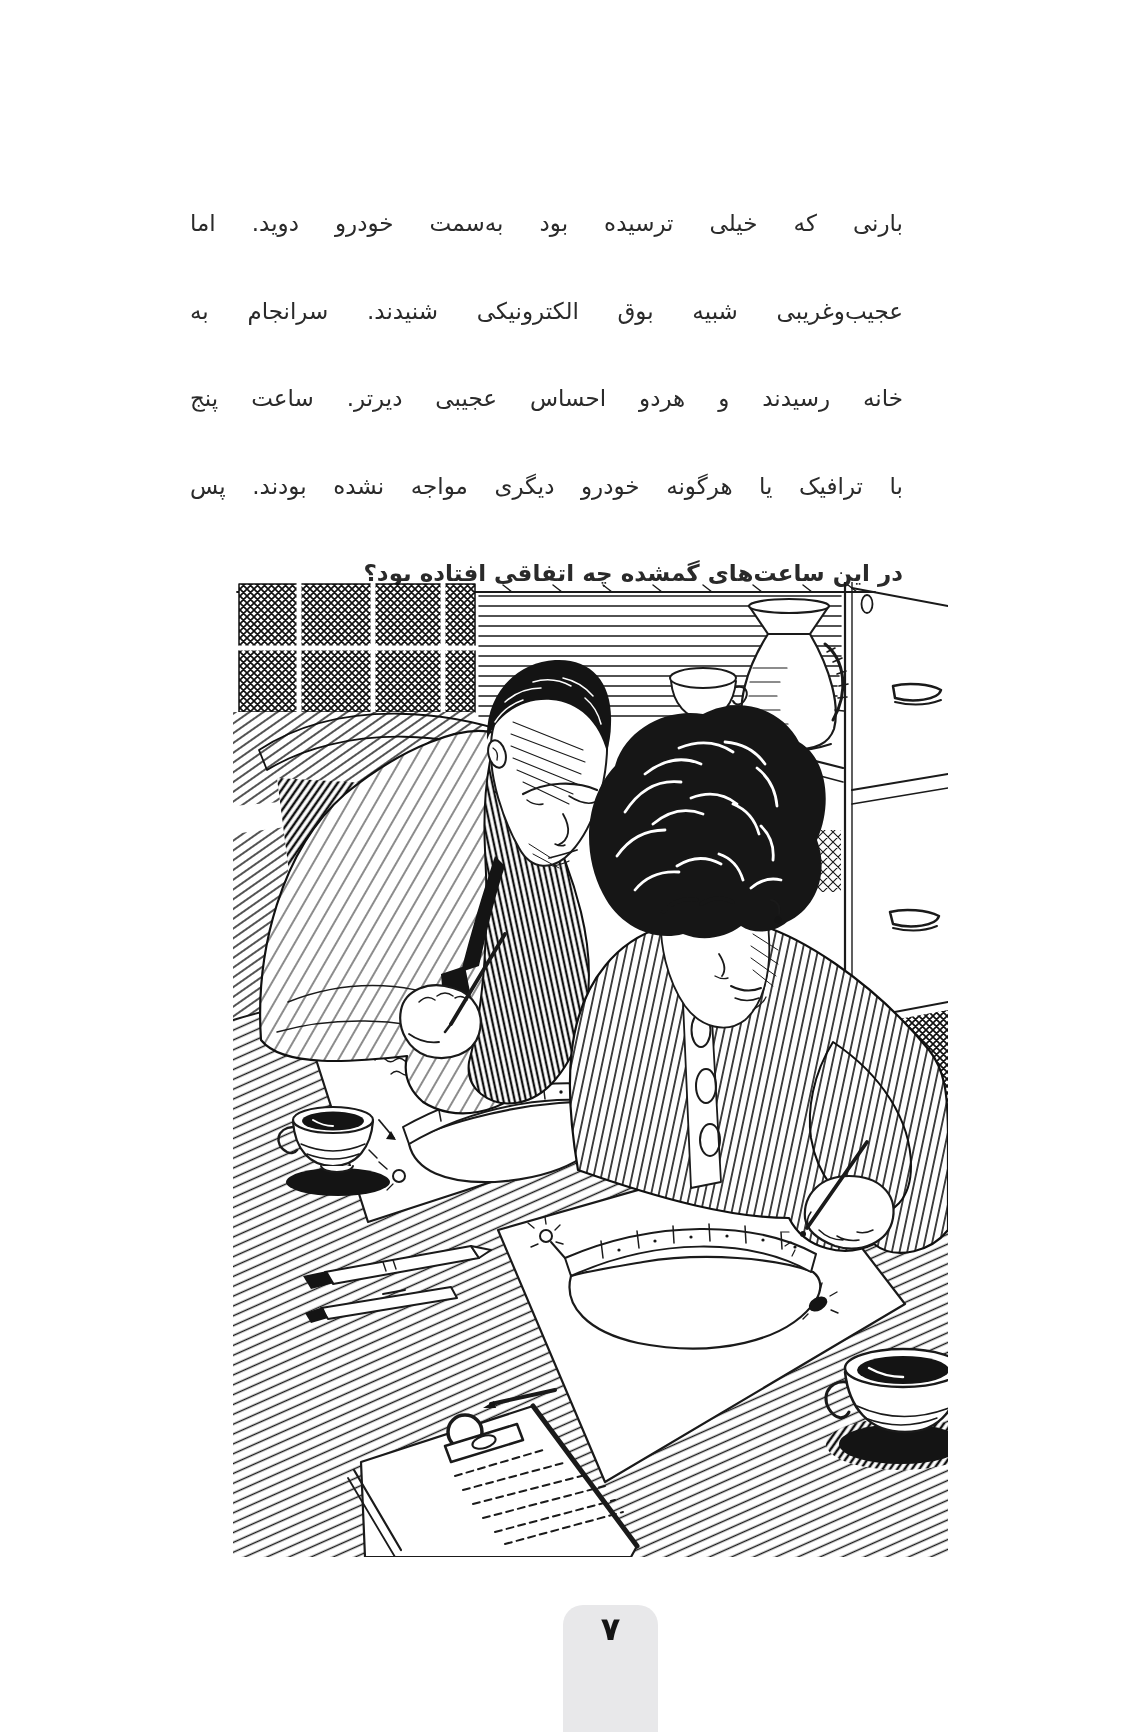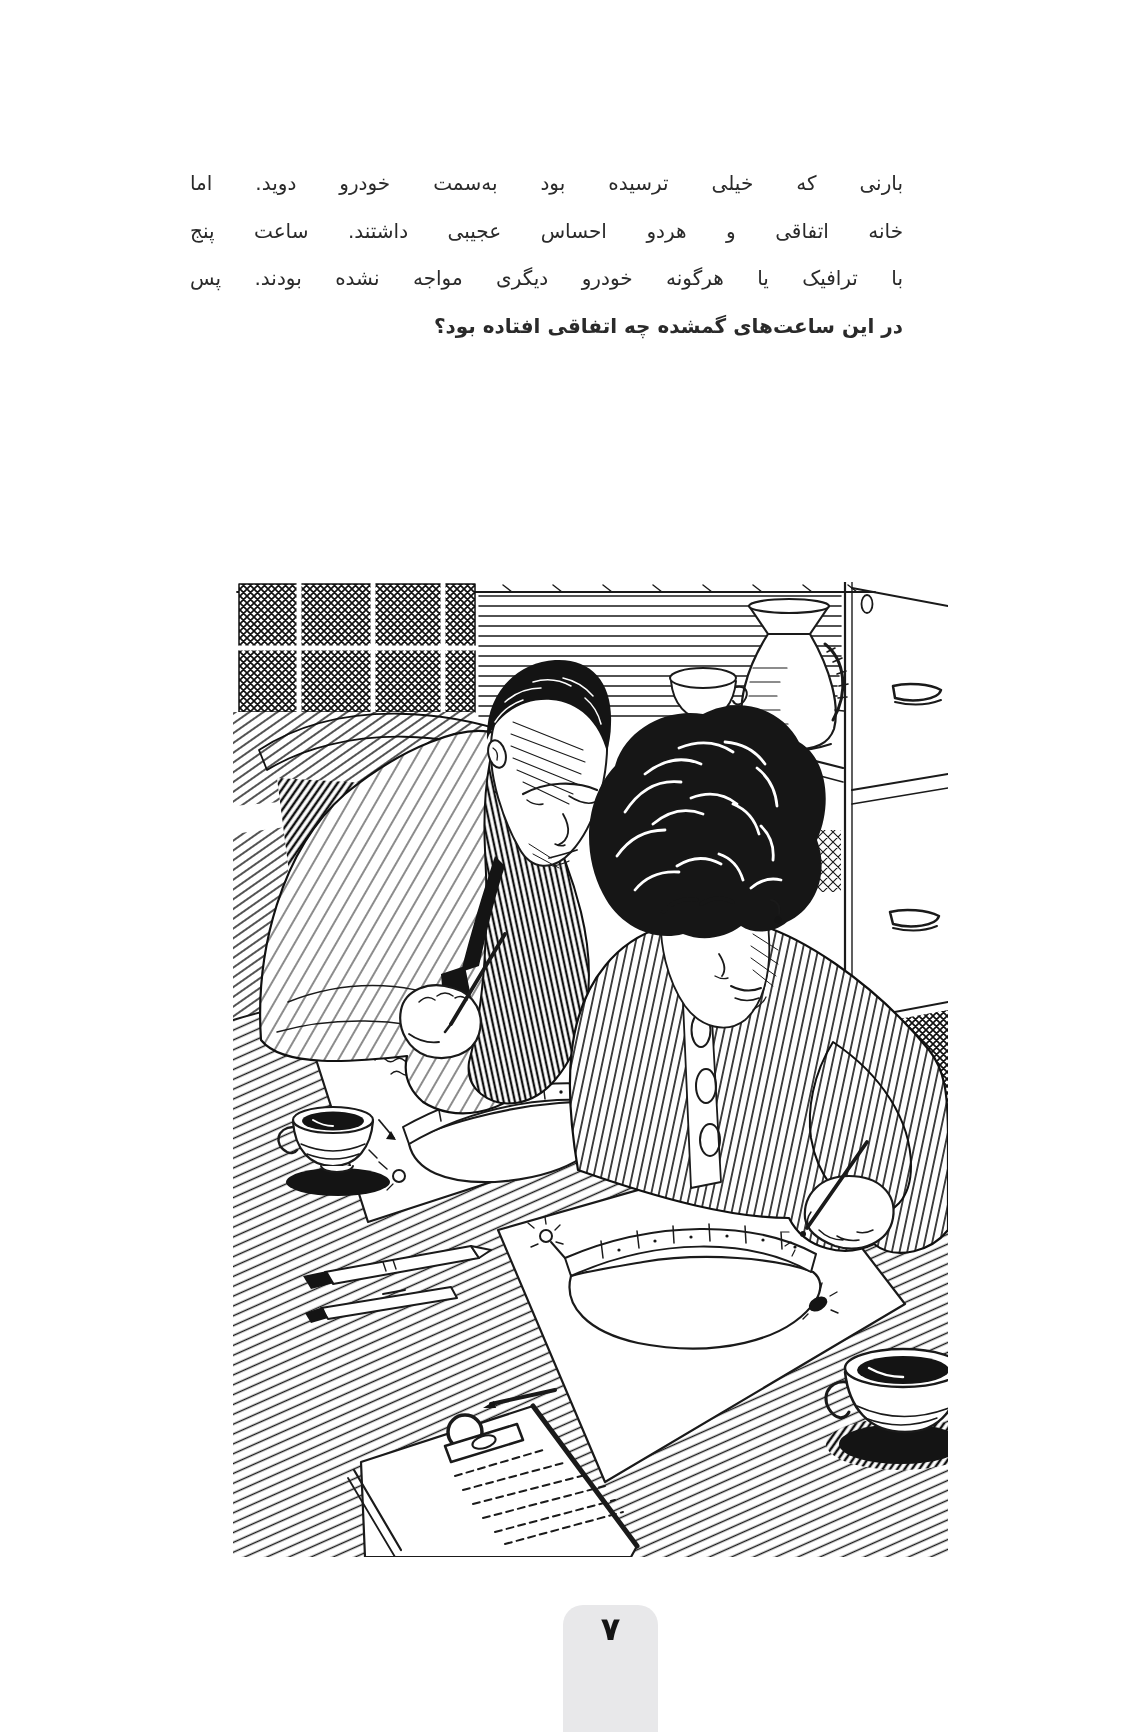--- a/index.html
+++ b/index.html
@@ -1,39 +1,40 @@
 <!DOCTYPE html>
 <html lang="fa" dir="rtl"><head>
 <meta charset="utf-8">
 <style>
   html,body{margin:0;padding:0;background:#fff;}
   .page{position:relative;width:1142px;height:1732px;background:#ffffff;overflow:hidden;margin:0 auto;
         font-family:"DejaVu Sans","Liberation Sans",sans-serif;}
   .para{position:absolute;top:160px;left:190px;width:713px;direction:rtl;color:#2a2a2a;}
-  .pline{font-size:20px;height:47.5px;line-height:47.5px;white-space:nowrap;
-         text-align:justify;text-align-last:justify;}
+  .pline{font-size:23px;height:47.5px;line-height:47.5px;white-space:nowrap;
+         text-align:justify;text-align-last:justify;margin-top:40px;}
   .pline.last{text-align-last:right;font-weight:bold;}
   figure.illu{position:absolute;left:233px;top:582px;width:715px;height:975px;margin:0;}
   figure.illu svg{display:block;overflow:hidden;}
   .k{stroke:#1a1a1a;fill:none;}
   .w{stroke:#1a1a1a;fill:#ffffff;}
   .b{fill:#141414;stroke:none;}
   svg *{stroke-linecap:round;stroke-linejoin:round;}
   .badge{position:absolute;left:563px;top:1605px;width:95px;height:127px;
          border-radius:20px 20px 0 0;text-align:center;}
   .badge .num{display:block;padding-top:5px;font-size:32px;font-weight:600;color:#151515;}
 </style>
 </head>
 <body>
 
 <div class="page">
 
   <div class="para" style="color: rgb(42, 42, 42);">
     <div class="pline">بارنی که خیلی ترسیده بود به‌سمت خودرو دوید. اما</div>
-    <div class="pline">خانه اتفاقی و هردو احساس عجیبی داشتند. ساعت پنج</div>
+    <div class="pline">عجیب‌وغریبی شبیه بوق الکترونیکی شنیدند. سرانجام به</div>
+    <div class="pline">خانه رسیدند و هردو احساس عجیبی دیرتر. ساعت پنج</div>
     <div class="pline">با ترافیک یا هرگونه خودرو دیگری مواجه نشده بودند. پس</div>
     <div class="pline last">در این ساعت‌های گمشده چه اتفاقی افتاده بود؟</div>
   </div>
 
   <figure class="illu">
   <svg viewBox="0 0 715 975" width="715" height="975" xmlns="http://www.w3.org/2000/svg">
     <defs>
       <pattern id="tbl" patternUnits="userSpaceOnUse" width="9" height="9" patternTransform="rotate(-24)">
         <rect width="9" height="9" fill="#ffffff"></rect>
             <line x1="0" y1="4.5" x2="9" y2="4.5" stroke="#1a1a1a" stroke-width="1.5"></line>

